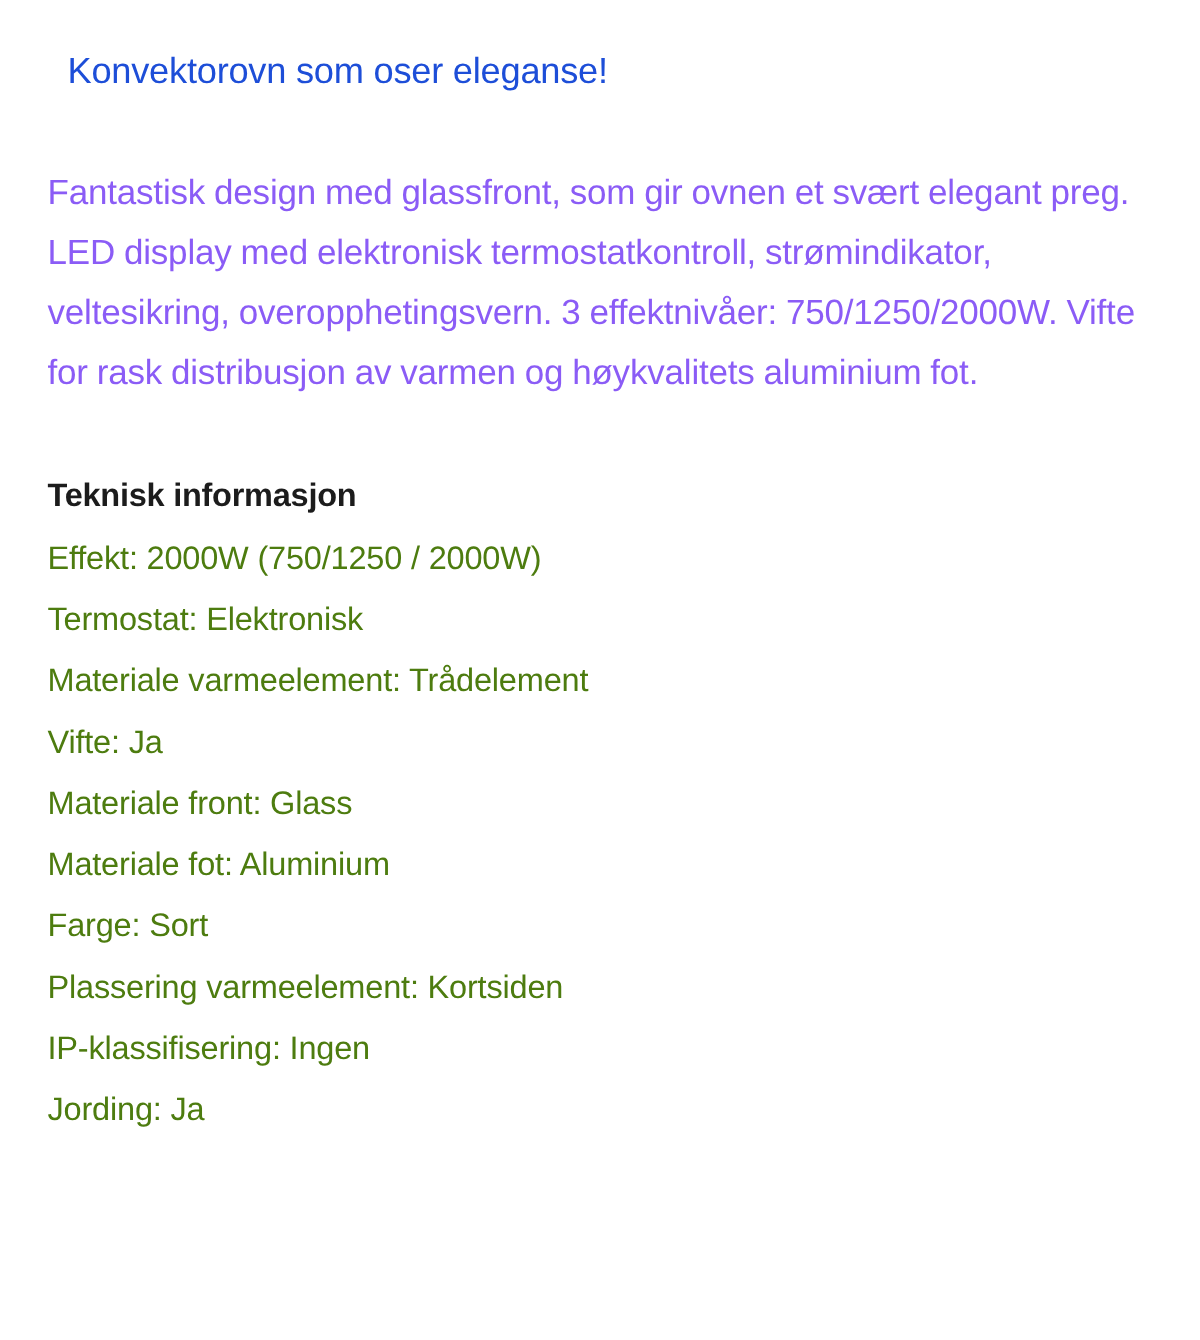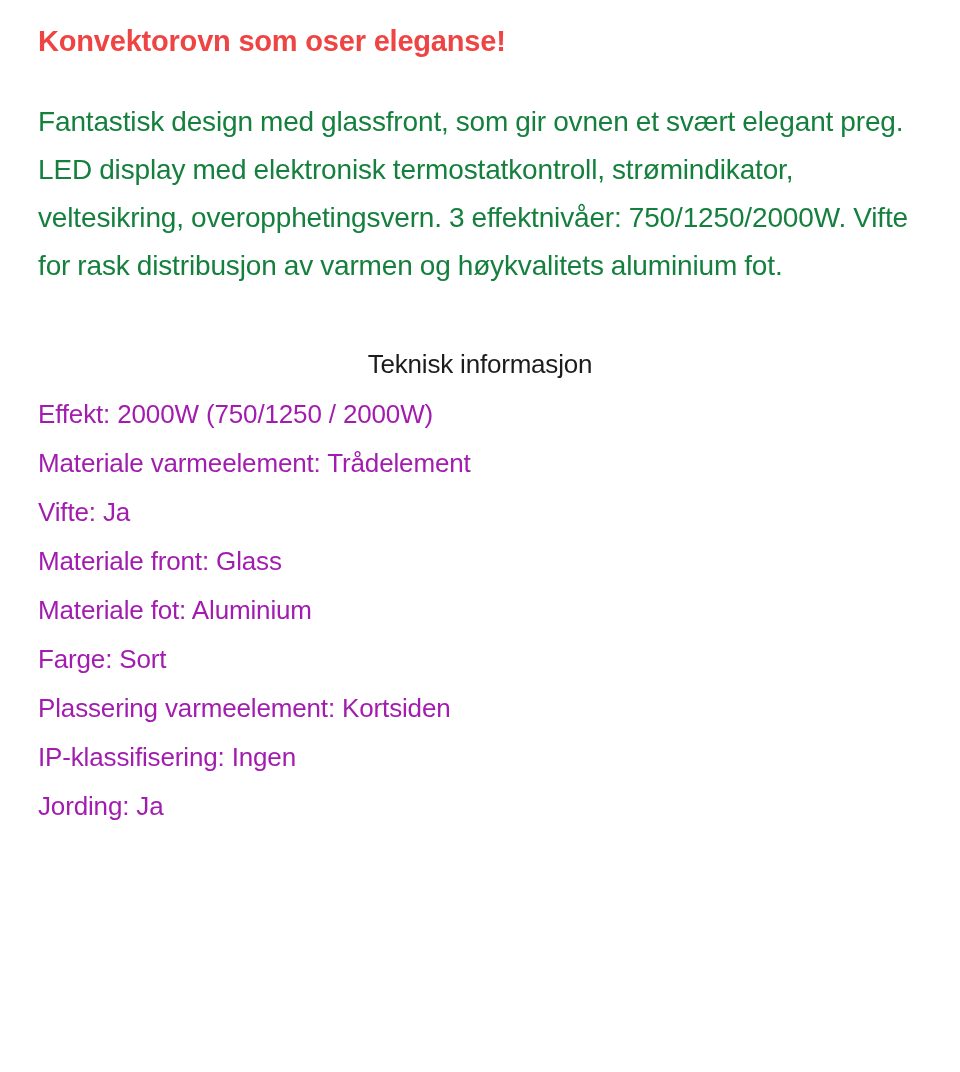--- a/index.html
+++ b/index.html
@@ -19,88 +19,88 @@
   .page {
     box-sizing: border-box;
     width: 960px;
     height: 1072px;
     padding: 0 38px;
     background: #ffffff;
   }
 
   
   .product-title {
-    margin: 0;
+    margin: 16px;
     padding-top: 22px;
     font-size: 29px;
-    font-weight: 700;
+    font-weight: 400;
     line-height: 38px;
     letter-spacing: -0.2px;
-    color: #ef4444;
+    color: #1d4ed8;
     white-space: nowrap;
   }
 
   
   .intro-paragraph {
     margin: 0;
     padding-top: 38px;
     width: 880px;
     font-size: 28px;
     font-weight: 400;
     line-height: 48px;
     letter-spacing: -0.15px;
-    color: #15803d;
+    color: #8b5cf6;
     text-align: left;
     word-spacing: -0.5px;
   }
 
   
   .tech-section {
     padding-top: 52px;
   }
 
   .tech-heading {
     margin: 0;
     font-size: 26px;
-    font-weight: 400;
+    font-weight: 700;
     line-height: 44px;
     letter-spacing: -0.2px;
     color: #1c1c1c;
-    text-align: center;
   }
 
   .spec-list {
     list-style: none;
     margin: 0;
     padding: 4px 0 0 0;
   }
 
   .spec-list li {
     font-size: 26px;
     font-weight: 400;
     line-height: 49px;
     letter-spacing: -0.15px;
-    color: #a21caf;
+    color: #4d7c0f;
     white-space: nowrap;
   }
 </style>
 </head>
 <body>
 
 <div class="page">
 
   <h1 class="product-title">Konvektorovn som oser eleganse!</h1>
 
   <p class="intro-paragraph">Fantastisk design med glassfront, som gir ovnen et svært elegant preg. LED display med elektronisk termostatkontroll, strømindikator, veltesikring, overopphetingsvern. 3 effektnivåer: 750/1250/2000W. Vifte for rask distribusjon av varmen og høykvalitets aluminium fot.</p>
 
   <section class="tech-section">
     <h2 class="tech-heading">Teknisk informasjon</h2>
 
     <ul class="spec-list">
       <li>Effekt: 2000W (750/1250 / 2000W)</li>
+      <li>Termostat: Elektronisk</li>
       <li>Materiale varmeelement: Trådelement</li>
       <li>Vifte: Ja</li>
       <li>Materiale front: Glass</li>
       <li>Materiale fot: Aluminium</li>
       <li>Farge: Sort</li>
       <li>Plassering varmeelement: Kortsiden</li>
       <li>IP-klassifisering: Ingen</li>
       <li>Jording: Ja</li>
     </ul>
   </section>

